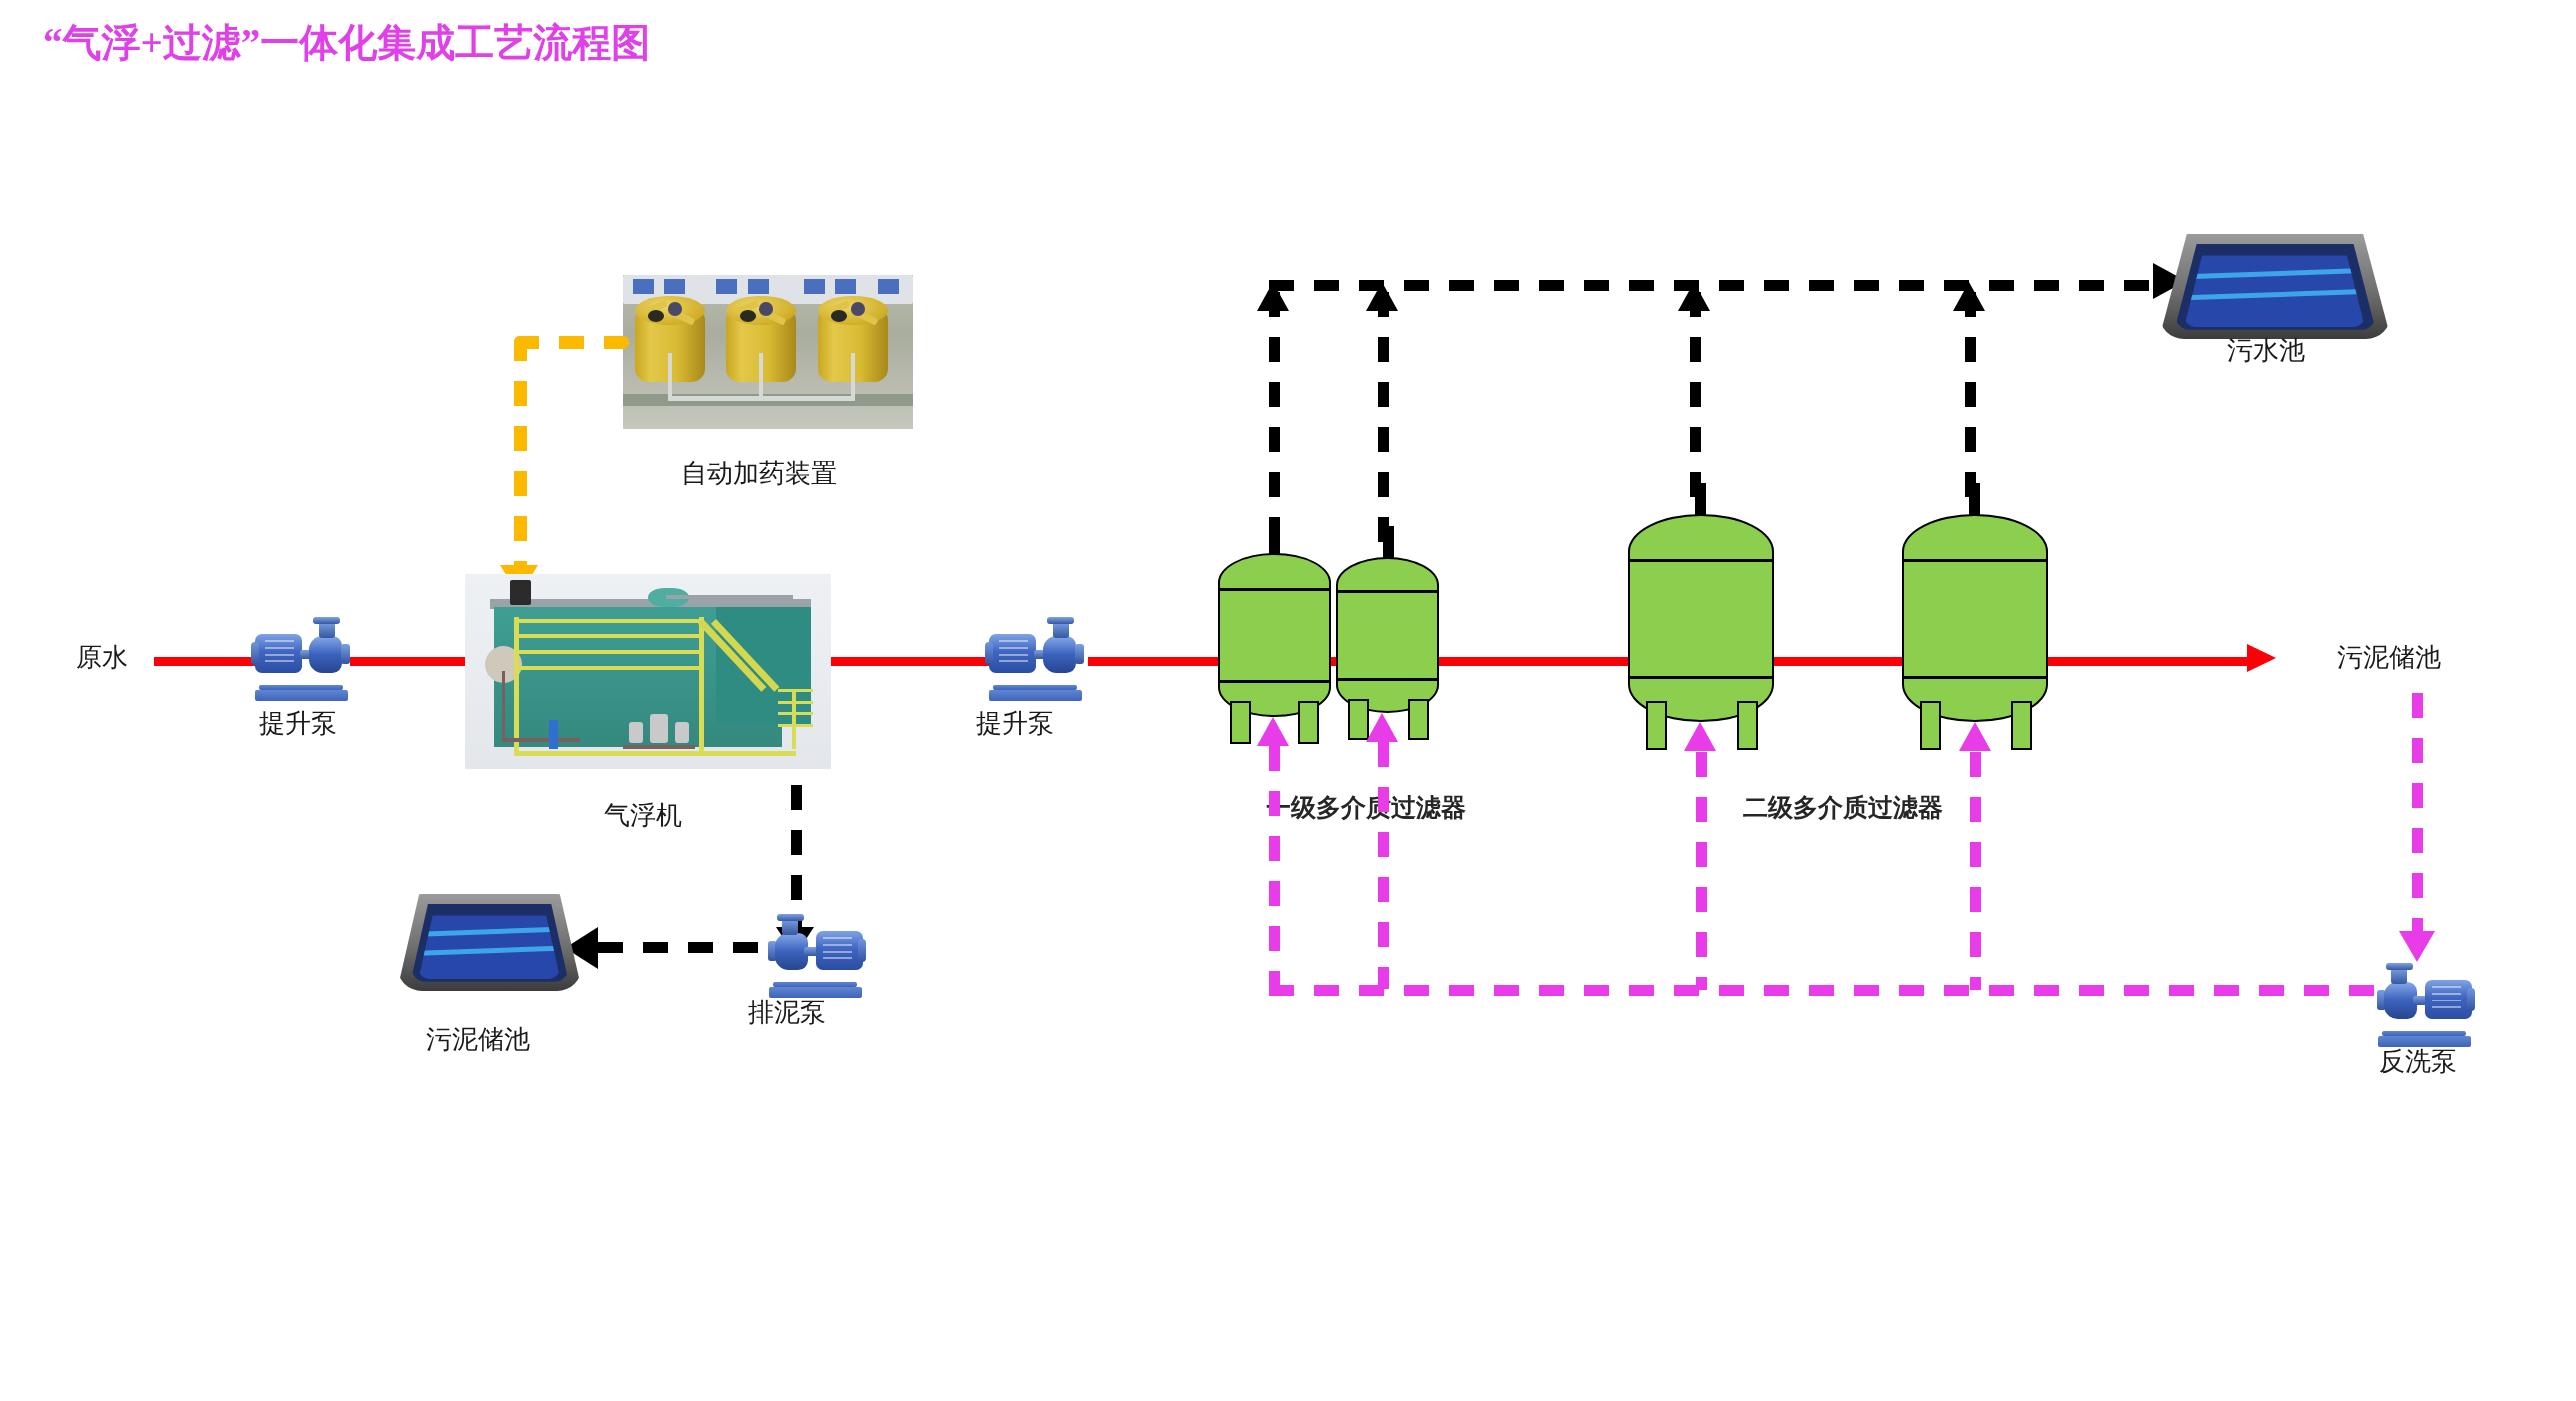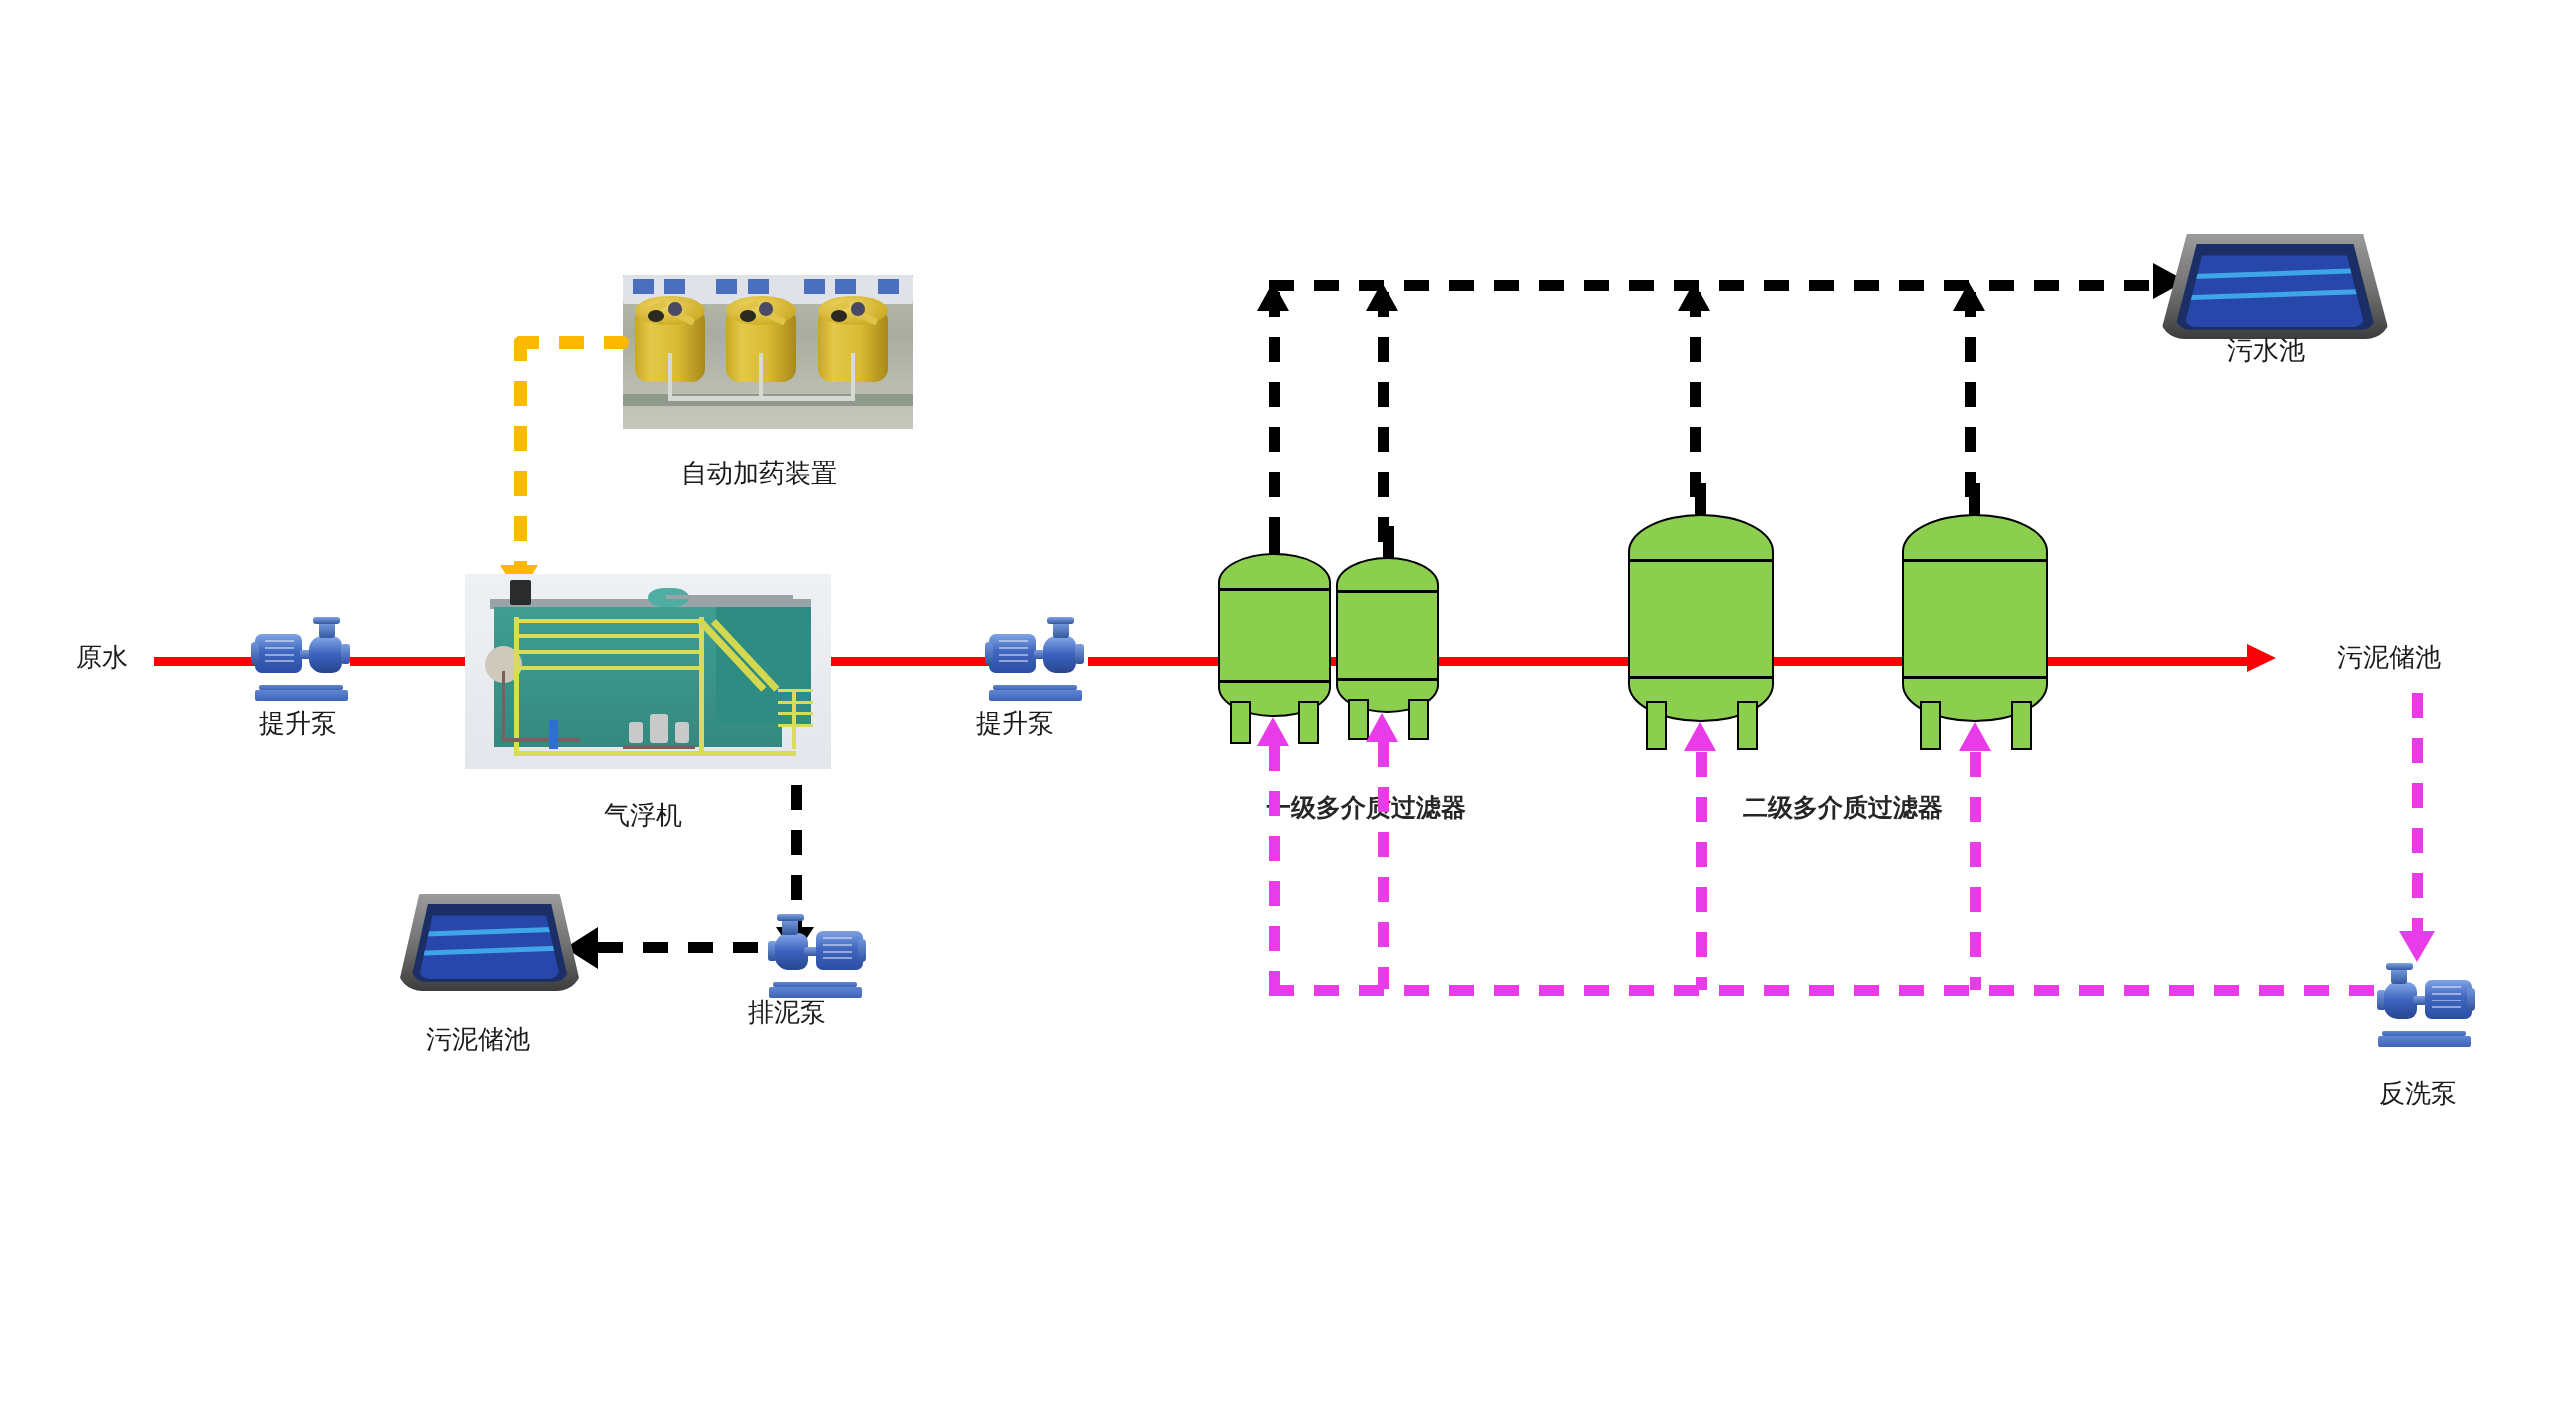--- a/index.html
+++ b/index.html
@@ -120,20 +120,21 @@
   .dose .vane{position:absolute;background:#e0c449;border-radius:1.9px;}
   .dose .tube{position:absolute;background:#d7d9d4;}
   .dose .topbox{position:absolute;background:#dfe3e8;border-radius:1.9px;}
   .dose .topbox b{position:absolute;display:block;background:#4a6fbe;}
 </style>
 </head>
 <body>
 
 <div id="stage">
 
+  <div class="abs lbl" id="title">“气浮+过滤”一体化集成工艺流程图</div>
 
   <div class="abs redline" style="left:154px;top:657px;width:105px;"></div>
 
   <div class="abs redline" style="left:350px;top:657px;width:117px;"></div>
 
   <div class="abs redline" style="left:829px;top:657px;width:166px;"></div>
 
   <div class="abs redline" style="left:1088px;top:657px;width:1159px;"></div>
   <div class="abs redarrow" style="left:2247px;top:644px;"></div>
   <div class="abs lbl" style="left:2337px;top:640px;">污泥储池</div>
@@ -362,16 +363,16 @@
     <div class="volute" style="left:13.6px;top:23.4px;width:33px;height:37px;"></div>
     <div class="topvalve" style="left:21.4px;top:7.8px;width:15.6px;height:17.5px;"></div>
     <div class="topvalve" style="left:15.6px;top:3.9px;width:27px;height:6.8px;"></div>
     <div class="shaft" style="left:43px;top:37px;width:13.6px;"></div>
     <div class="motor" style="left:55px;top:21.4px;width:47px;height:39px;"></div>
     <div class="motorfins" style="left:62px;top:27px;width:29px;height:27px;"></div>
     <div class="mcap" style="left:97px;top:29px;width:7.8px;height:23.4px;"></div>
     <div class="base" style="left:7.8px;width:93px;"></div>
     <div class="base" style="left:11.7px;bottom:10.7px;height:4.9px;width:84px;"></div>
   </div>
-  <div class="abs lbl" style="left:2379px;top:1076px;text-align:center;">反洗泵</div>
+  <div class="abs lbl" style="left:2379px;top:1044px;text-align:center;">反洗泵</div>
 
 </div>
 
 
 </body></html>

